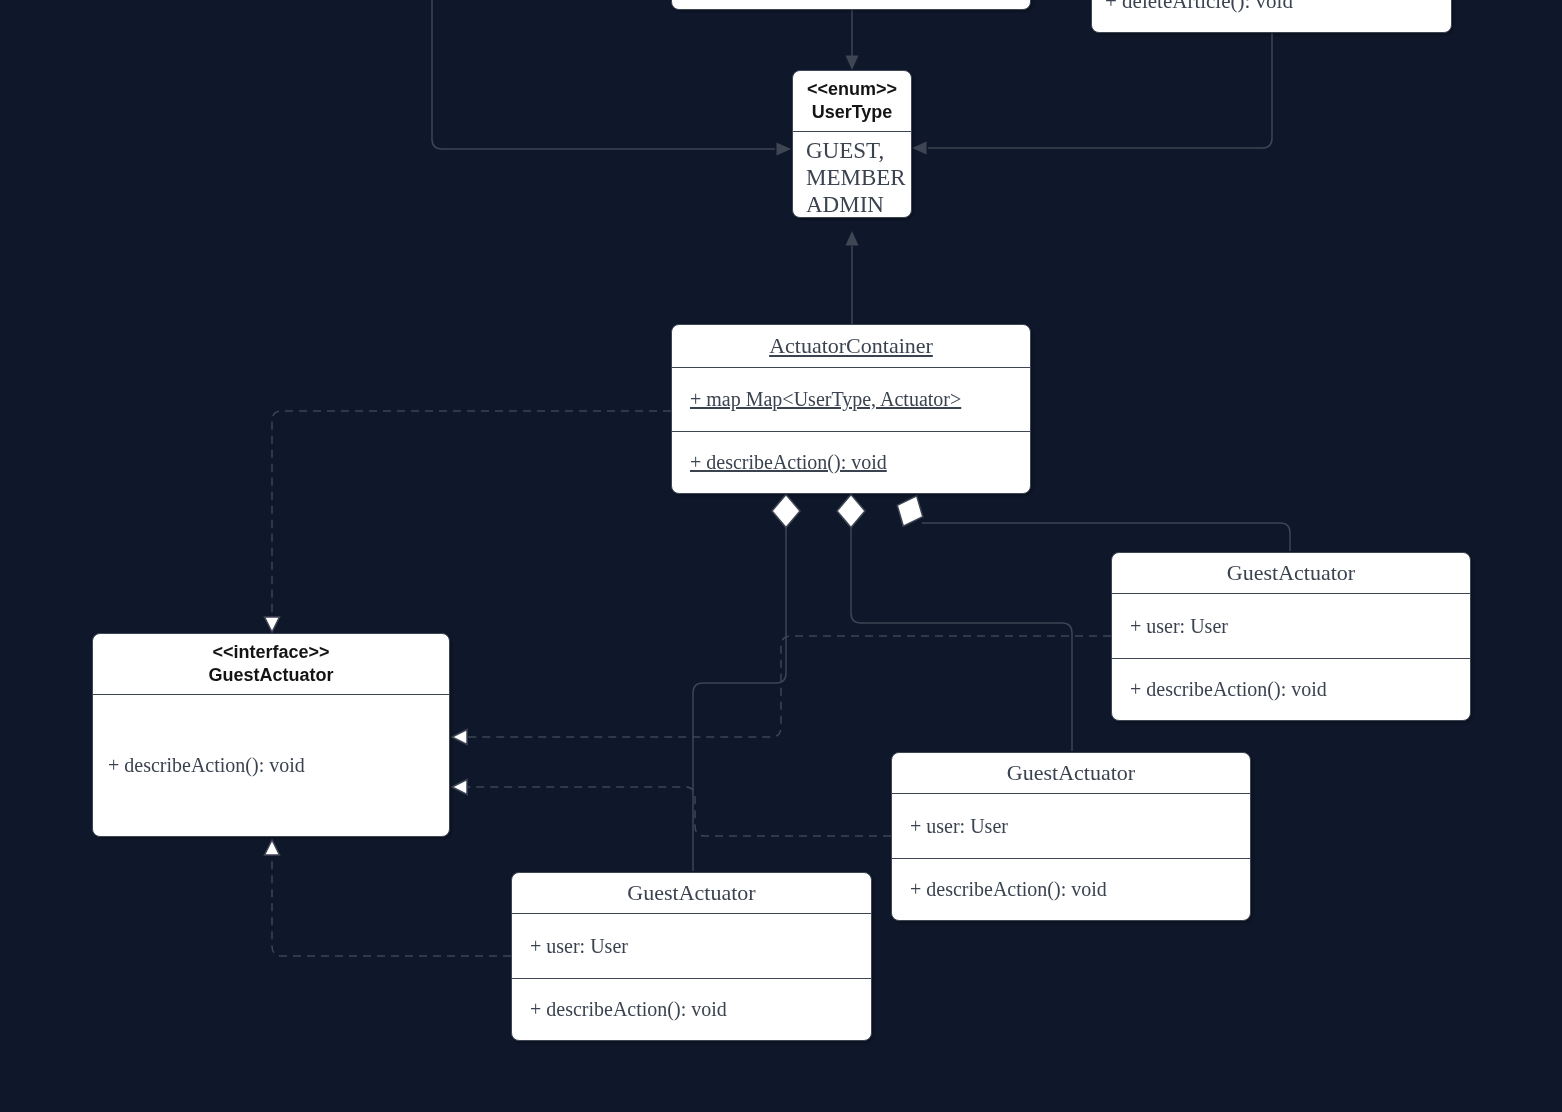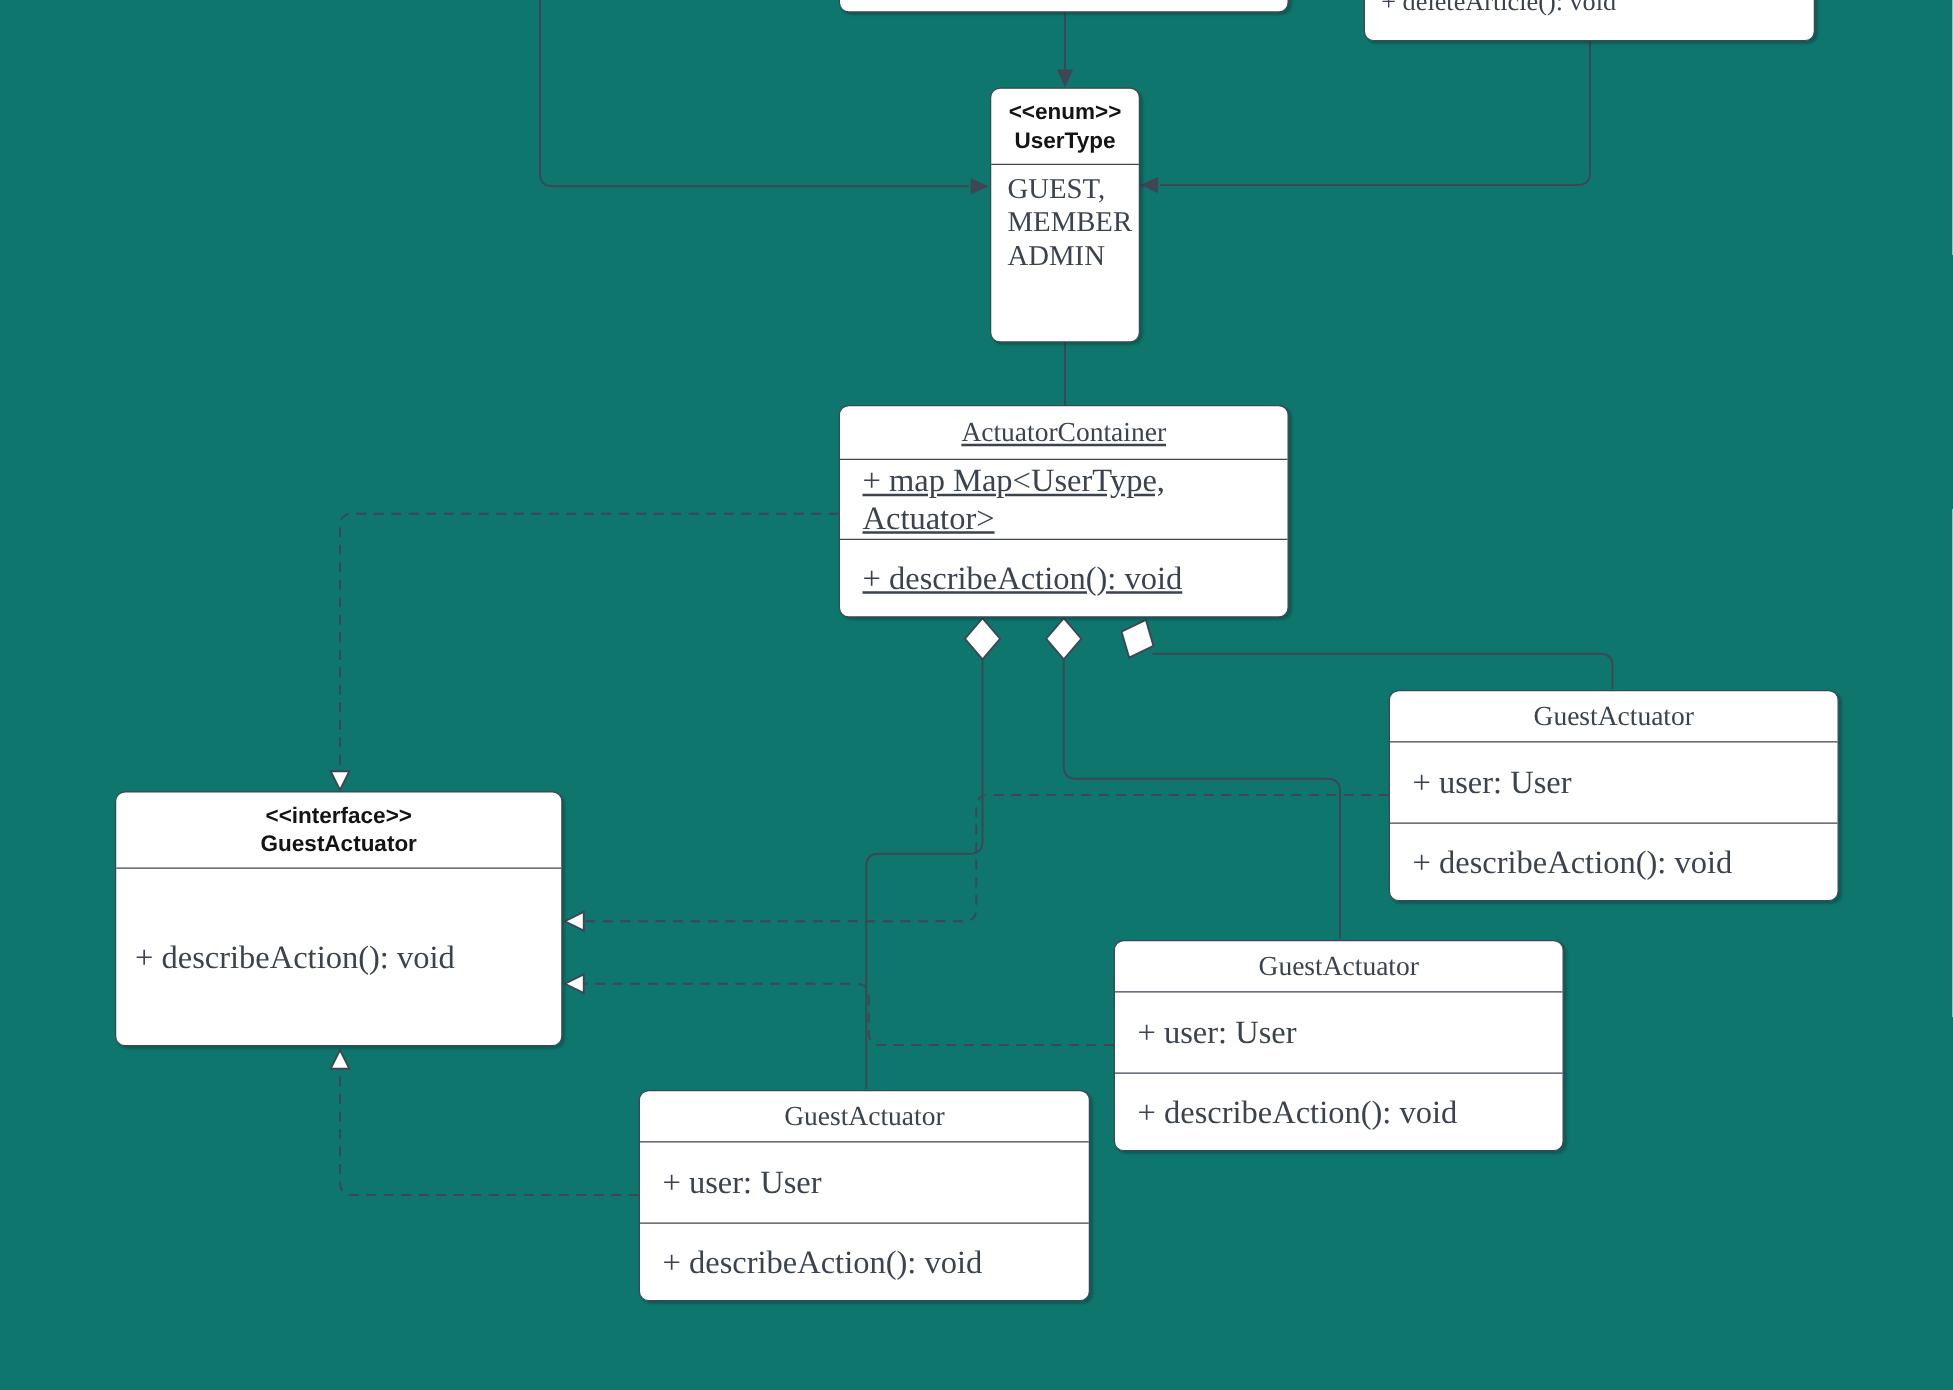--- a/index.html
+++ b/index.html
@@ -5,21 +5,21 @@
   :root{
     --line:#3e4654;
     --text:#3b4350;
     --stereo:#141414;
   }
   html,body{margin:0;padding:0;background:#fff;}
   .canvas{
     position:relative;
     width:1562px;height:1112px;
     overflow:hidden;
-    background:#0f766e;
+    background:#0f172a;
     font-family:"Liberation Serif","DejaVu Serif",serif;
     color:var(--text);
   }
   .edges{position:absolute;left:0;top:0;pointer-events:none;}
   .uml-box{
     position:absolute;
     box-sizing:border-box;
     background:#fff;
     border:1.5px solid var(--line);
     border-radius:8px;
@@ -27,21 +27,21 @@
     display:flex;flex-direction:column;
   }
   .title{
     flex:0 0 auto;
     display:flex;align-items:center;justify-content:center;
     font-size:22px;
   }
   .member{
     display:flex;align-items:center;
     padding-left:18px;
-    font-size:26px;
+    font-size:20px;
     border-top:1.5px solid var(--line);
     box-sizing:border-box;
   }
   .stereo-hdr{
     flex:0 0 auto;
     display:flex;flex-direction:column;align-items:center;justify-content:center;
     font-family:"Liberation Sans",sans-serif;
     font-weight:bold;
     font-size:18px;line-height:23px;
     color:var(--stereo);
@@ -99,21 +99,21 @@
       <path d="M910 494.5 L924 511 L910 527.5 L896 511 Z" transform="rotate(24 910 511)"></path>
     </g>
   </svg>
 
   <div class="uml-box" style="left:671px;top:-62px;width:360px;height:72px;"></div>
 
   <div class="uml-box" style="left:1091px;top:-80px;width:361px;height:113px;">
     <span class="cut-method">+ deleteArticle(): void</span>
   </div>
 
-  <div class="uml-box" style="left:792px;top:70px;width:120px;height:204px;">
+  <div class="uml-box" style="left:792px;top:70px;width:120px;height:148px;">
     <div class="stereo-hdr" style="height:60px;">
       <span>&lt;&lt;enum&gt;&gt;</span>
       <span>UserType</span>
     </div>
     <div class="enum-body">GUEST,
 MEMBER
 ADMIN</div>
   </div>
 
   <div class="uml-box" style="left:671px;top:324px;width:360px;height:170px;text-decoration:underline;">

